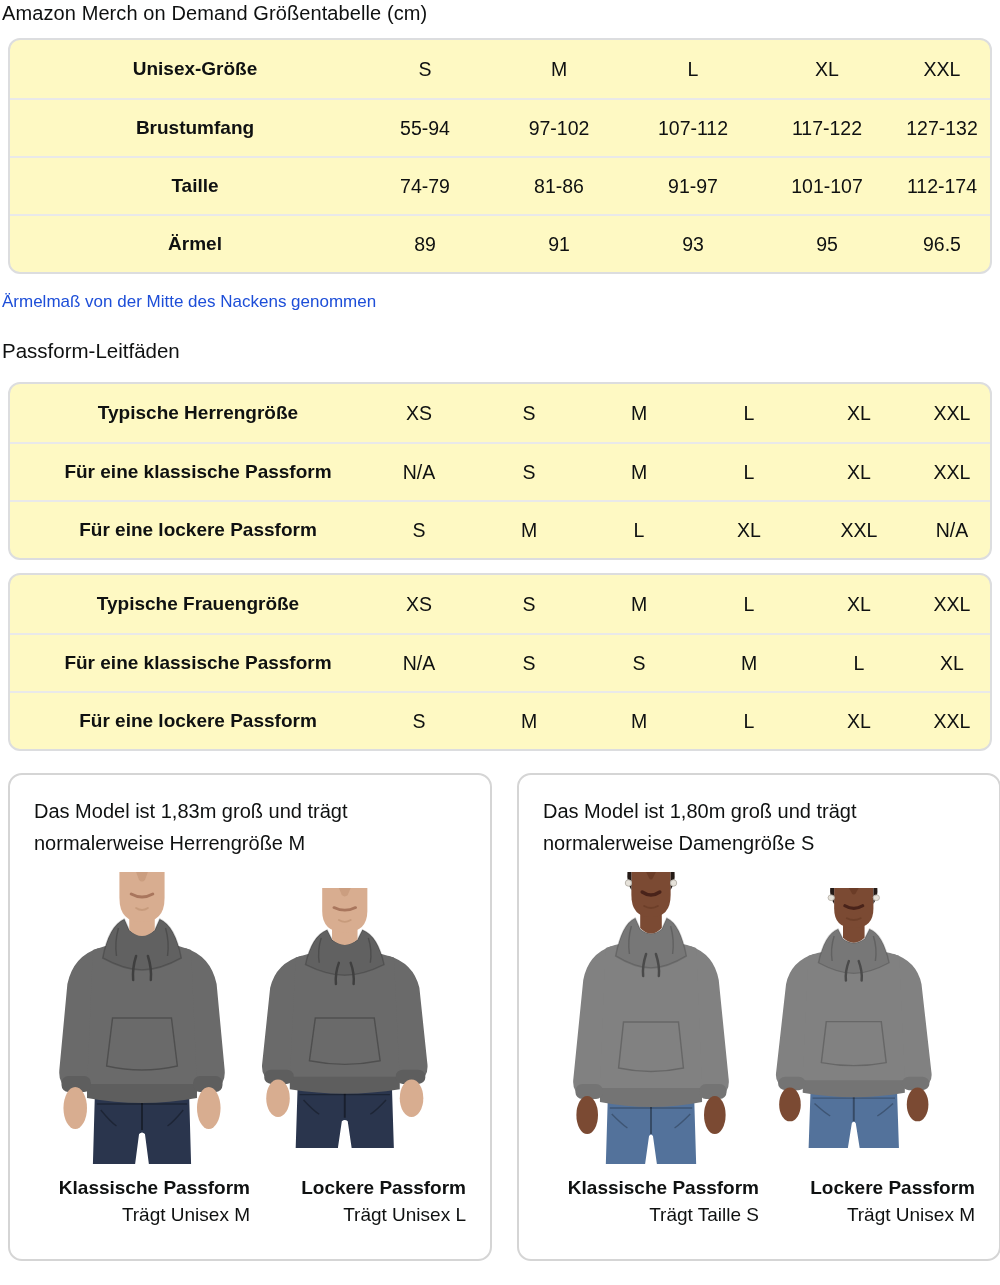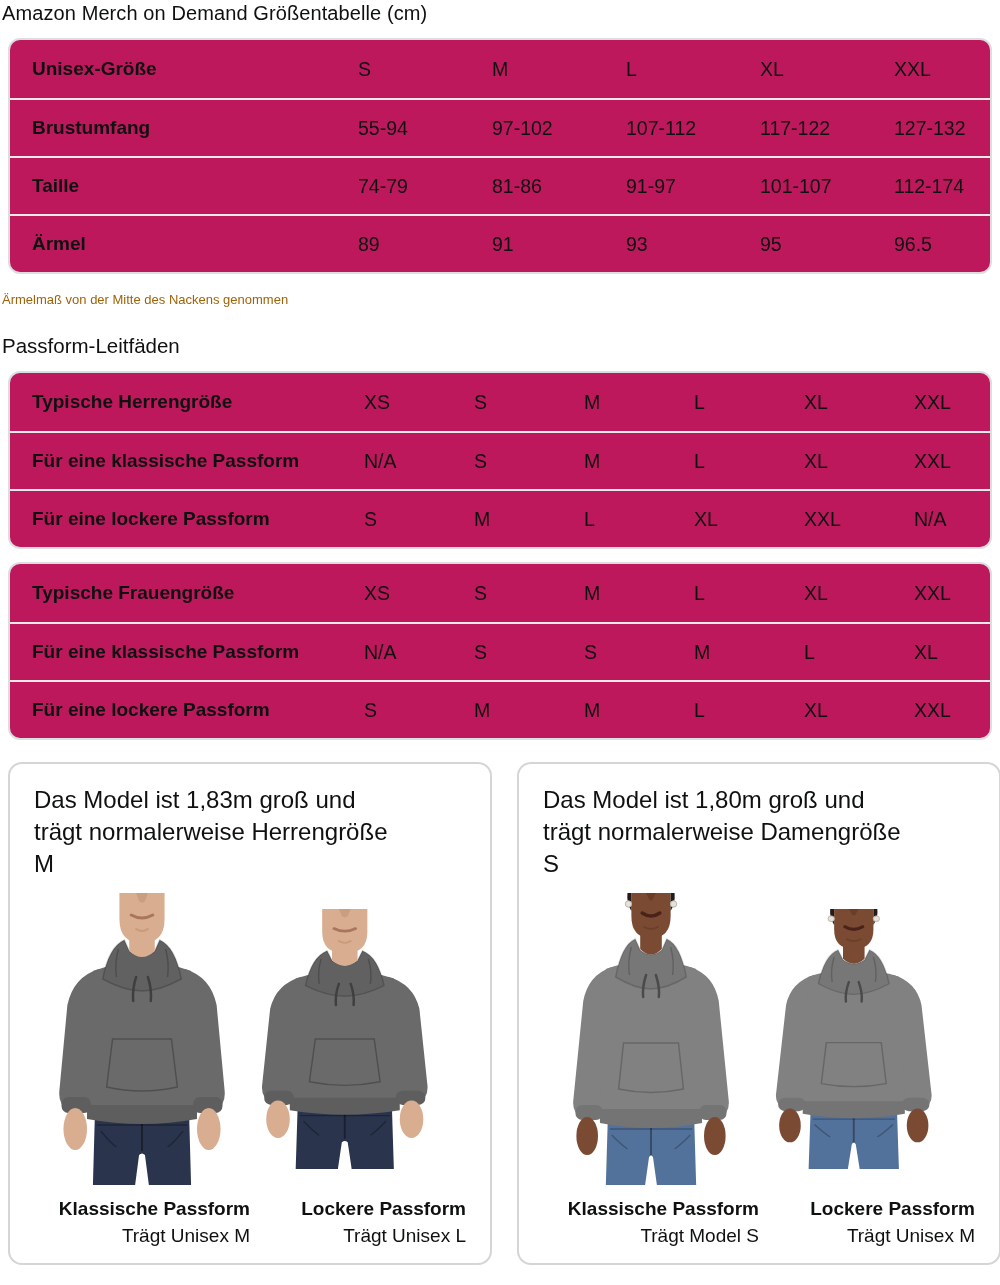--- a/index.html
+++ b/index.html
@@ -13,58 +13,59 @@
   .page-title {
     margin: 2px 0 0 2px;
     font-size: 20px; font-weight: 400; letter-spacing: .1px;
   }
   
   .data-table {
     margin: 13px 8px 0;
     border: 2px solid #dcdddf;
     border-radius: 12px;
     overflow: hidden;
-    background: #be185d;
+    background: #fef9c3;
+    text-align: center;
   }
   .trow {
     height: 58px;
     display: grid;
     align-items: center;
     padding-left: 22px;
   }
   .trow + .trow { border-top: 2px solid #e9e9e9; }
   .t1 .trow { grid-template-columns: 326px repeat(4, 134px) 1fr; }
   .t2 .trow { grid-template-columns: 332px repeat(5, 110px) 1fr; }
   .tlabel { font-weight: 700; font-size: 19px; }
   .tcell  { font-weight: 400; font-size: 19.5px; }
   .note {
     margin: 18px 0 0 2px;
-    font-size: 13px; color: #a16207;
+    font-size: 17px; color: #1d4ed8;
   }
   .fit-heading {
     margin: 27px 0 0 2px;
     font-size: 20.5px; font-weight: 400;
   }
-  .t2.men   { margin-top: 13px; }
+  .t2.men   { margin-top: 19px; }
   .t2.women { }
   
   .cards {
     display: flex; gap: 25px;
     margin: 22px 8px 0;
   }
   .card {
     flex: 1;
     min-height: 488px;
     border: 2px solid #d5d5d5;
     border-radius: 14px;
     padding: 20px 24px 16px;
     background: #fff;
   }
   .card-desc {
-    font-size: 24px; line-height: 32px;
+    font-size: 20px; line-height: 32px;
     max-width: 372px;
   }
   .models { display: flex; margin-top: 13px; }
   .model-fig { flex: 1; text-align: right; }
   svg.model { width: 216px; height: 292px; display: block; margin: 0 auto; }
   .fit-name { margin-top: 13px; font-size: 19px; font-weight: 700; }
   .fit-size { margin-top: 5px;  font-size: 19px; font-weight: 400; }
   
   .model-man {
     --hoodie: #6a6a6a; --hoodieRib: #5e5e5e; --hoodieDark: #616161;
@@ -265,21 +266,21 @@
 
   <div class="card">
     <p class="card-desc">Das Model ist 1,80m groß und trägt normalerweise Damengröße S</p>
     <div class="models">
       <figure class="model-fig">
         <svg class="model model-woman" viewBox="0 0 220 292" preserveAspectRatio="none">
             <use href="#fig-woman"></use>
           </svg>
         <figcaption>
           <div class="fit-name">Klassische Passform</div>
-          <div class="fit-size">Trägt Model S</div>
+          <div class="fit-size">Trägt Taille S</div>
         </figcaption>
       </figure>
       <figure class="model-fig">
         <svg class="model model-woman" viewBox="12 0 196 292" preserveAspectRatio="none">
             <use href="#fig-woman"></use>
           </svg>
         <figcaption>
           <div class="fit-name">Lockere Passform</div>
           <div class="fit-size">Trägt Unisex M</div>
         </figcaption>

